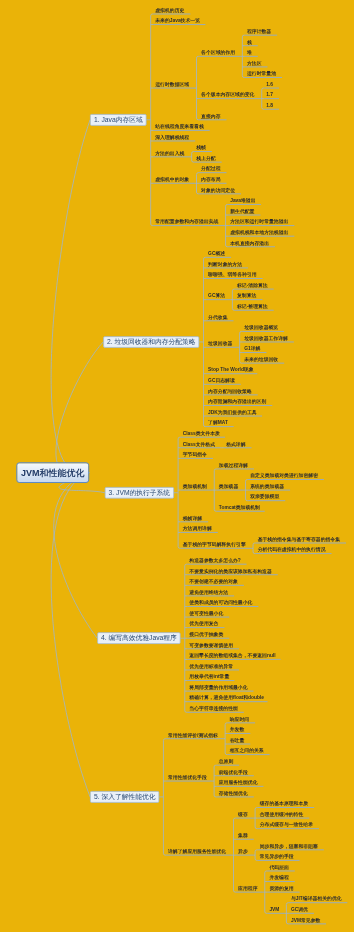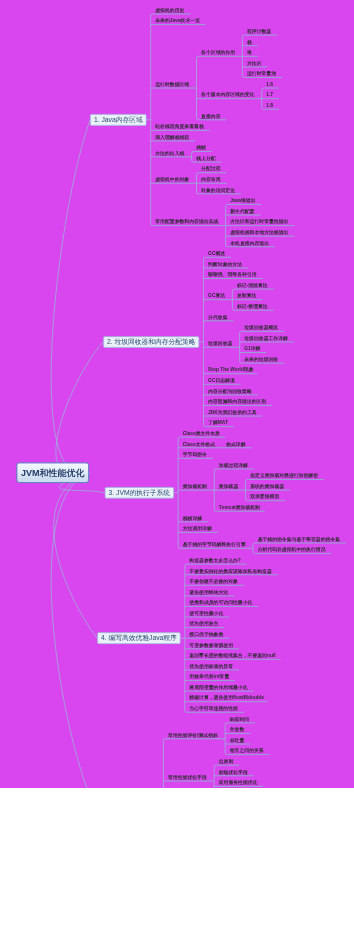--- a/index.html
+++ b/index.html
@@ -1,18 +1,18 @@
 <!DOCTYPE html>
 <html><head>
 <meta charset="utf-8">
 <title>JVM和性能优化</title>
 <style>
   html,body{margin:0;padding:0;background:#ffffff;}
   body{font-family:"Liberation Sans","DejaVu Sans",sans-serif;}
-  #map{position:relative;width:354px;height:788px;overflow:hidden;background:#d946ef;}
+  #map{position:relative;width:354px;height:932px;overflow:hidden;background:#eab308;}
   #stage{position:absolute;left:0;top:0;width:1416.0px;height:3728.0px;transform:scale(0.25);transform-origin:0 0;}
   #links{position:absolute;left:0;top:0;width:1416.0px;height:3728.0px;}
   #nodes{position:absolute;left:0;top:0;width:1416.0px;height:3728.0px;}
   .lbl{position:absolute;white-space:nowrap;line-height:1;}
   .root-box{position:absolute;border:4px solid #5e8ac4;border-radius:12.8px;
      background:linear-gradient(180deg,#f4f8fc 0%,#e2ebf7 45%,#c8d9ee 100%);}
   .root-lbl{position:absolute;color:#1f3864;font-weight:bold;white-space:nowrap;text-align:center;}
   .b-box{position:absolute;border:3px solid #9dbada;border-radius:6.2px;background:#e9f0f8;}
   .b-lbl{position:absolute;color:#2b4a72;white-space:nowrap;text-align:center;}
 </style>

